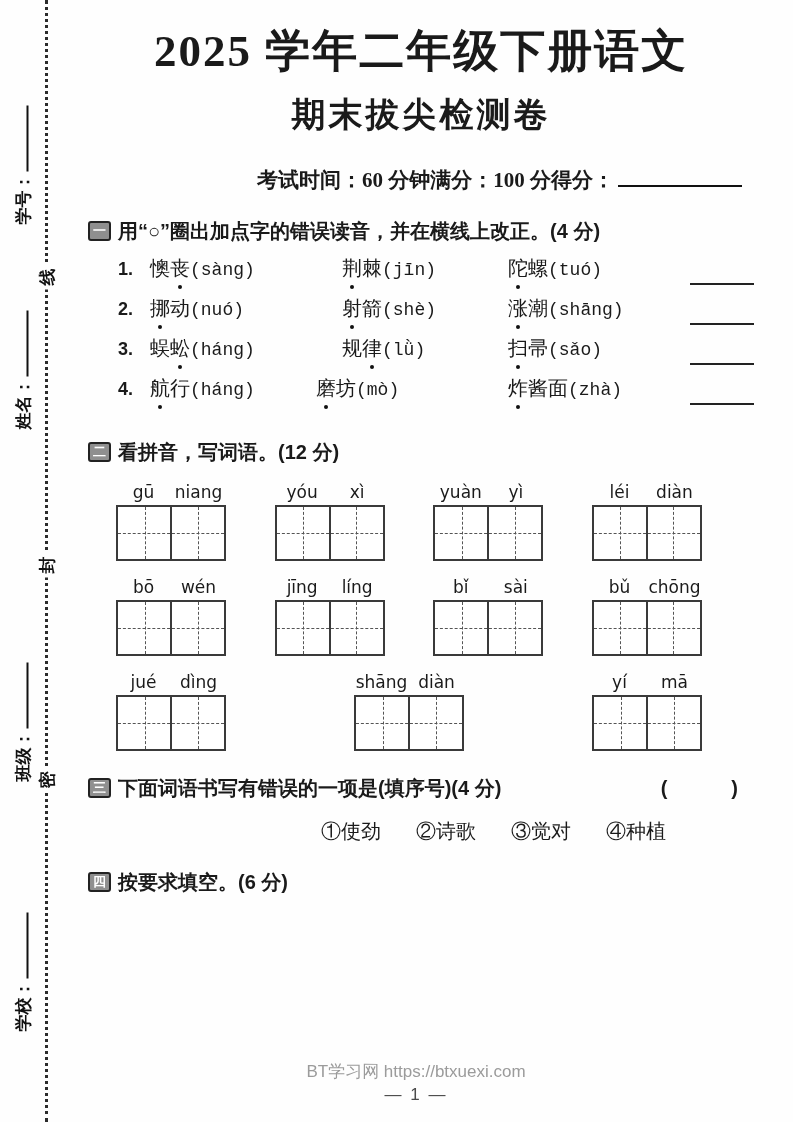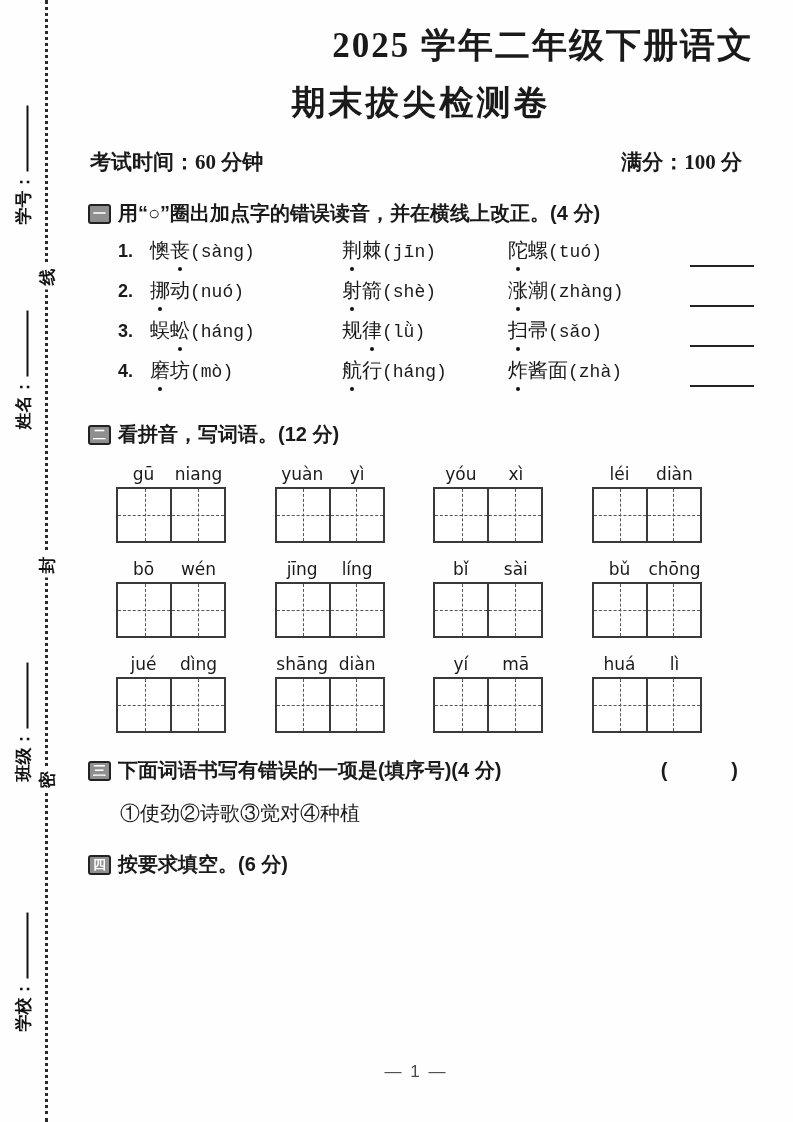--- a/index.html
+++ b/index.html
@@ -11,23 +11,23 @@
   .seal-margin { position:absolute; left:0; top:0; width:66px; height:1122px; }
   .seal-dotted-line { position:absolute; left:45px; top:0; height:1122px; width:0; border-left:3px dotted #2b2b2b; }
   .s-field { position:absolute; white-space:nowrap; transform:translate(-50%,-50%) rotate(-90deg); font-size:17px; font-weight:bold; color:#111; }
   .s-field .s-line { display:inline-block; width:66px; border-bottom:2px solid #111; height:12px; margin-left:2px; }
   .f1 { left:23px; top:165px; } .f2 { left:23px; top:370px; } .f3 { left:23px; top:722px; } .f4 { left:23px; top:972px; }
   .seal-char { position:absolute; transform:translate(-50%,-50%) rotate(-90deg); font-size:17px; font-weight:bold; background:#fefefe; padding:0 4px; color:#111; }
   .c1 { left:47px; top:277px; } .c2 { left:47px; top:565px; } .c3 { left:47px; top:780px; }
 
   
   .main { position:absolute; left:66px; top:0; width:700px; height:1122px; padding:26px 12px 0 22px; }
-  .page-title { text-align:right; font-size:35px; font-weight:900; letter-spacing:2px; line-height:1.15; }
+  .page-title { text-align:center; font-size:45px; font-weight:900; letter-spacing:2px; line-height:1.15; }
   .page-subtitle { text-align:center; font-size:34px; font-weight:900; letter-spacing:3px; margin-top:14px; }
-  .info-row { display:flex; justify-content:space-between; margin-top:22px; padding:0 12px 0 2px; font-size:21px; font-weight:bold; }
+  .info-row { display:flex; justify-content:flex-end; margin-top:28px; padding:0 12px 0 2px; font-size:21px; font-weight:bold; }
   .score-line { display:inline-block; width:124px; border-bottom:2px solid #111; height:10px; margin-left:4px; }
 
   .sec-head { display:flex; align-items:center; font-weight:bold; font-size:20px; font-family:"Liberation Sans","DejaVu Sans",sans-serif; margin-top:24px; }
   .sec-num { flex:none; width:23px; height:20px; margin-right:7px; background:#8f8f8f; color:#fff; border:2px solid #222; border-radius:3px; font-size:13px; line-height:16px; text-align:center; font-weight:bold; }
   .answer-bracket { margin-left:auto; margin-right:8px; font-weight:bold; letter-spacing:8px; }
 
   
   .s1-rows { margin-top:10px; font-size:20px; }
   .s1-row { display:flex; align-items:baseline; height:40px; padding-left:30px; }
   .s1-num { flex:none; width:32px; font-family:"Liberation Sans","DejaVu Sans",sans-serif; font-weight:bold; font-size:18px; }
@@ -44,21 +44,21 @@
   .s2-block { width:110px; }
   .s2-py { display:flex; font-family:"DejaVu Sans",sans-serif; font-size:17px; margin-bottom:3px; }
   .s2-py span { width:50%; text-align:center; white-space:nowrap; }
   .tian { position:relative; width:110px; height:56px; border:2px solid #3a3a3a; background:#fff; }
   .tian .mid-v { position:absolute; left:50%; top:0; bottom:0; width:2px; margin-left:-1px; background:#3a3a3a; }
   .tian .dv { position:absolute; top:0; bottom:0; width:0; border-left:1px dashed #555; }
   .tian .v1 { left:25%; } .tian .v2 { left:75%; }
   .tian .dh { position:absolute; left:0; right:0; top:50%; height:0; border-top:1px dashed #555; }
 
   
-  .s3-options { display:flex; justify-content:flex-start; padding-left:32px; padding-right:88px; margin-top:16px; font-size:20px; }
+  .s3-options { display:flex; justify-content:flex-end; padding-left:32px; padding-right:88px; margin-top:16px; font-size:20px;gap:35px; }
 
   
   .s4-items { margin-top:8px; font-size:20px; }
   .q4-item { padding-left:60px; text-indent:-28px; line-height:41px; margin-top:4px; }
   .q4-num { display:inline-block; width:28px; text-indent:0; font-family:"Liberation Sans","DejaVu Sans",sans-serif; font-weight:bold; font-size:18px; }
   .q4-blank { display:inline-block; width:52px; border-bottom:2px solid #222; height:5px; text-indent:0; }
 
   
   .footer { position:absolute; left:0; right:0; top:1060px; text-align:center; font-family:"Liberation Sans","DejaVu Sans",sans-serif; }
   .watermark { color:#9b9b9b; font-size:17px; }
@@ -80,52 +80,53 @@
     <div class="seal-char c3">密</div>
   </div>
 
   <div class="main">
     <div class="page-title">2025 学年二年级下册语文</div>
     <div class="page-subtitle">期末拔尖检测卷</div>
 
     <div class="info-row">
       <span>考试时间：60 分钟</span>
       <span>满分：100 分</span>
+      <span><span>得分：</span><span class="score-line"></span></span>
     </div>
 
     <div class="sec-head">
       <span class="sec-num">一</span>
       <span>用“○”圈出加点字的错误读音，并在横线上改正。(4 分)</span>
     </div>
     <div class="s1-rows" id="s1-rows">
         <div class="s1-row">
           <span class="s1-num">1.</span>
           <span class="s1-item i0"><span class="s1-word"><span class="ch">懊</span><span class="ch dotted">丧</span></span><span class="s1-py">(sàng)</span></span>
           <span class="s1-item i1"><span class="s1-word"><span class="ch dotted">荆</span><span class="ch">棘</span></span><span class="s1-py">(jīn)</span></span>
           <span class="s1-item i2"><span class="s1-word"><span class="ch dotted">陀</span><span class="ch">螺</span></span><span class="s1-py">(tuó)</span></span>
           <span class="s1-blank"></span>
         </div>
         <div class="s1-row">
           <span class="s1-num">2.</span>
           <span class="s1-item i0"><span class="s1-word"><span class="ch dotted">挪</span><span class="ch">动</span></span><span class="s1-py">(nuó)</span></span>
           <span class="s1-item i1"><span class="s1-word"><span class="ch dotted">射</span><span class="ch">箭</span></span><span class="s1-py">(shè)</span></span>
-          <span class="s1-item i2"><span class="s1-word"><span class="ch dotted">涨</span><span class="ch">潮</span></span><span class="s1-py">(zhàng)</span></span>
+          <span class="s1-item i2"><span class="s1-word"><span class="ch dotted">涨</span><span class="ch">潮</span></span><span class="s1-py">(shāng)</span></span>
           <span class="s1-blank"></span>
         </div>
         <div class="s1-row">
           <span class="s1-num">3.</span>
           <span class="s1-item i0"><span class="s1-word"><span class="ch">蜈</span><span class="ch dotted">蚣</span></span><span class="s1-py">(háng)</span></span>
           <span class="s1-item i1"><span class="s1-word"><span class="ch">规</span><span class="ch dotted">律</span></span><span class="s1-py">(lǜ)</span></span>
           <span class="s1-item i2"><span class="s1-word"><span class="ch dotted">扫</span><span class="ch">帚</span></span><span class="s1-py">(sǎo)</span></span>
           <span class="s1-blank"></span>
         </div>
         <div class="s1-row">
           <span class="s1-num">4.</span>
+          <span class="s1-item i1"><span class="s1-word"><span class="ch dotted">航</span><span class="ch">行</span></span><span class="s1-py">(háng)</span></span>
           <span class="s1-item i0"><span class="s1-word"><span class="ch dotted">磨</span><span class="ch">坊</span></span><span class="s1-py">(mò)</span></span>
-          <span class="s1-item i1"><span class="s1-word"><span class="ch dotted">航</span><span class="ch">行</span></span><span class="s1-py">(háng)</span></span>
           <span class="s1-item i2"><span class="s1-word"><span class="ch dotted">炸</span><span class="ch">酱</span><span class="ch">面</span></span><span class="s1-py">(zhà)</span></span>
           <span class="s1-blank"></span>
         </div>
       </div>
 
     <div class="sec-head">
       <span class="sec-num">二</span>
       <span>看拼音，写词语。(12 分)</span>
     </div>
     <div class="s2-rows" id="s2-rows">
@@ -137,44 +138,44 @@
             </div>
             <div class="tian">
               <div class="mid-v"></div>
               <div class="dv v1"></div>
               <div class="dv v2"></div>
               <div class="dh"></div>
             </div>
           </div>
           <div class="s2-block">
             <div class="s2-py">
+              <span>yóu</span>
+              <span>xì</span>
+            </div>
+            <div class="tian">
+              <div class="mid-v"></div>
+              <div class="dv v1"></div>
+              <div class="dv v2"></div>
+              <div class="dh"></div>
+            </div>
+          </div>
+          <div class="s2-block">
+            <div class="s2-py">
               <span>yuàn</span>
               <span>yì</span>
             </div>
             <div class="tian">
               <div class="mid-v"></div>
               <div class="dv v1"></div>
               <div class="dv v2"></div>
               <div class="dh"></div>
             </div>
           </div>
           <div class="s2-block">
             <div class="s2-py">
-              <span>yóu</span>
-              <span>xì</span>
-            </div>
-            <div class="tian">
-              <div class="mid-v"></div>
-              <div class="dv v1"></div>
-              <div class="dv v2"></div>
-              <div class="dh"></div>
-            </div>
-          </div>
-          <div class="s2-block">
-            <div class="s2-py">
               <span>léi</span>
               <span>diàn</span>
             </div>
             <div class="tian">
               <div class="mid-v"></div>
               <div class="dv v1"></div>
               <div class="dv v2"></div>
               <div class="dh"></div>
             </div>
           </div>
@@ -251,32 +252,20 @@
               <div class="mid-v"></div>
               <div class="dv v1"></div>
               <div class="dv v2"></div>
               <div class="dh"></div>
             </div>
           </div>
           <div class="s2-block">
             <div class="s2-py">
               <span>yí</span>
               <span>mā</span>
-            </div>
-            <div class="tian">
-              <div class="mid-v"></div>
-              <div class="dv v1"></div>
-              <div class="dv v2"></div>
-              <div class="dh"></div>
-            </div>
-          </div>
-          <div class="s2-block">
-            <div class="s2-py">
-              <span>huá</span>
-              <span>lì</span>
             </div>
             <div class="tian">
               <div class="mid-v"></div>
               <div class="dv v1"></div>
               <div class="dv v2"></div>
               <div class="dh"></div>
             </div>
           </div>
         </div>
       </div>
@@ -292,16 +281,17 @@
         <span class="s3-opt">③觉对</span>
         <span class="s3-opt">④种植</span>
       </div>
 
     <div class="sec-head">
       <span class="sec-num">四</span>
       <span>按要求填空。(6 分)</span>
     </div>
 
     <div class="footer">
+      <div class="watermark">BT学习网 https://btxuexi.com</div>
       <div class="page-num">— 1 —</div>
     </div>
   </div>
 </div>
 
 </body></html>

